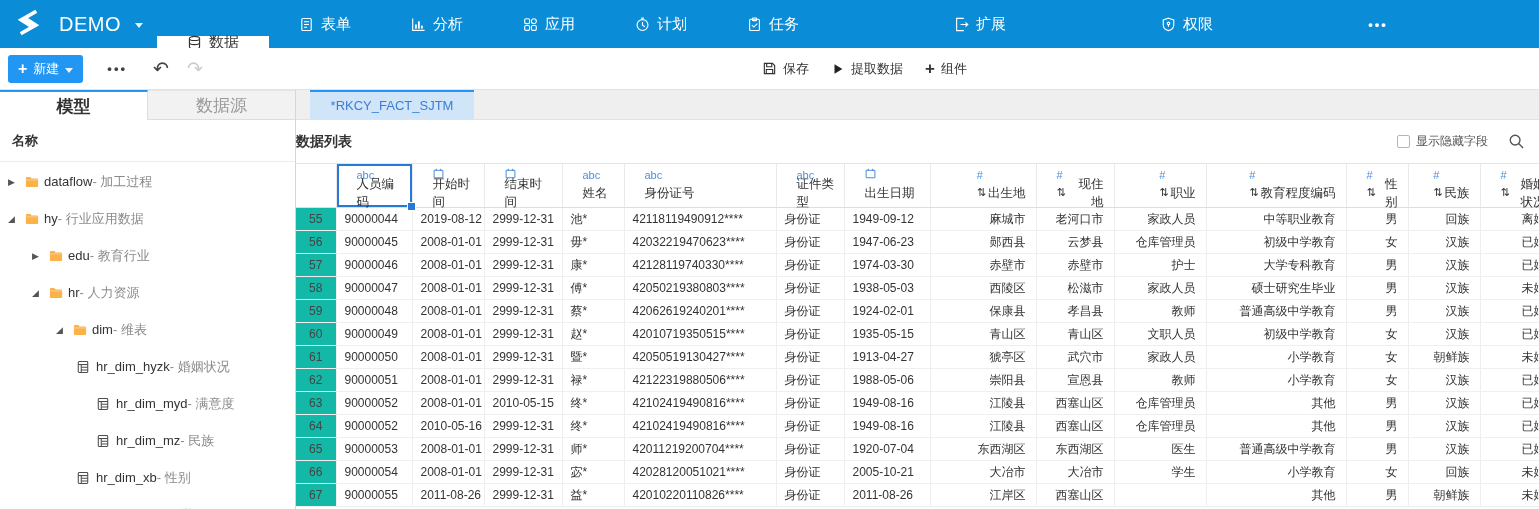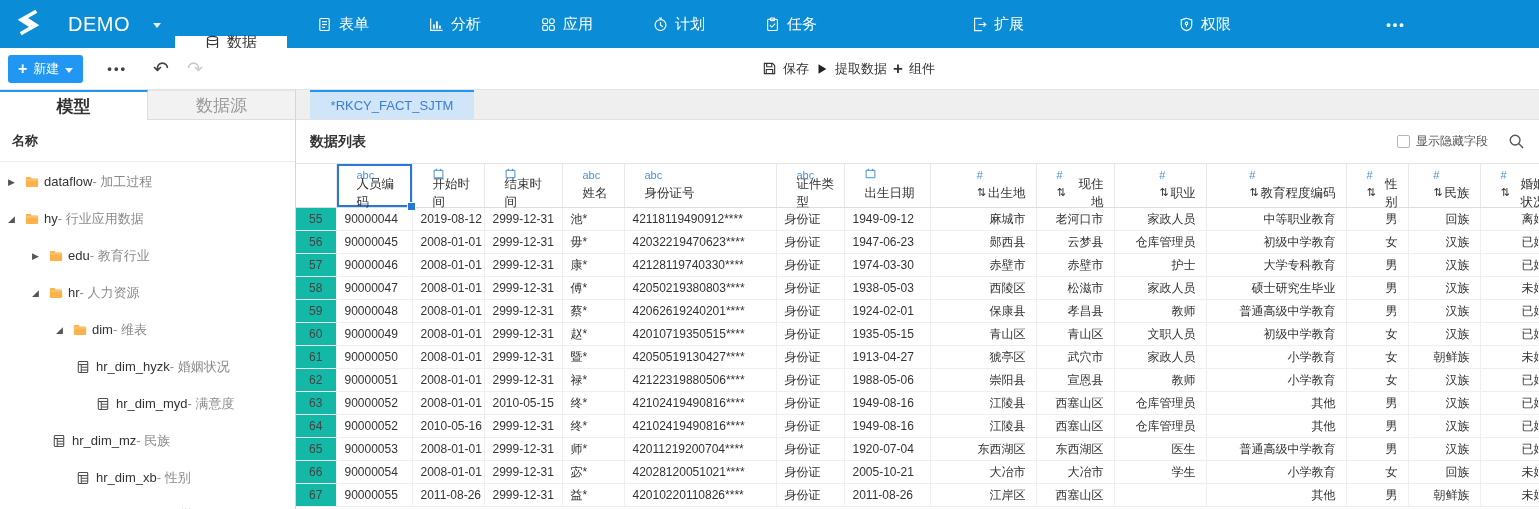--- a/index.html
+++ b/index.html
@@ -1,40 +1,40 @@
 <!DOCTYPE html>
 <html><head>
 <meta charset="utf-8">
 <style>
   html,body{margin:0;padding:0;background:#fff;}
   body{width:1539px;height:509px;overflow:hidden;font-family:"Liberation Sans","DejaVu Sans",sans-serif;color:#333;}
   #app{position:relative;width:1539px;height:509px;overflow:hidden;background:#fff;}
 
   
   .navbar{height:48px;background:#0a8cd6;display:flex;align-items:stretch;}
-  .brand{display:flex;align-items:center;gap:23px;padding:0 14px 0 12px;cursor:pointer;}
+  .brand{display:flex;align-items:center;gap:14px;padding:0 14px 0 12px;cursor:pointer;}
   .brand-name{color:#fff;font-size:20px;letter-spacing:.5px;}
   .caret-down{width:0;height:0;border-left:4px solid transparent;border-right:4px solid transparent;border-top:5px solid rgba(255,255,255,.9);margin-top:3px;}
   .nav-tabs{display:flex;align-items:stretch;}
   .nav-item{width:112px;display:flex;align-items:center;justify-content:center;gap:7px;color:#fff;font-size:15px;cursor:pointer;white-space:nowrap;}
   .nav-item.active{background:#fff;color:#333;margin-top:36px;}
   .nav-item .nav-ic{display:flex;align-items:center;}
   .nav-item svg{display:block;}
   .nav-item.more{width:70px;font-weight:bold;letter-spacing:2px;font-size:13px;}
   .nav-tabs .nav-item:nth-child(7),.nav-tabs .nav-item:nth-child(8){margin-left:95px;}
   .nav-tabs .nav-item:nth-child(9){margin-left:100px;}
 
   
   .toolbar{height:41px;border-bottom:1px solid #e3e3e3;display:flex;align-items:center;position:relative;background:#fff;}
   .btn-new{margin-left:8px;height:28px;background:#2196f3;color:#fff;border-radius:3px;display:flex;align-items:center;gap:6px;padding:0 10px;font-size:13px;cursor:pointer;}
   .btn-new .plus{font-size:16px;font-weight:bold;line-height:1;}
   .tb-ellipsis{margin-left:24px;font-weight:bold;color:#444;letter-spacing:2px;font-size:13px;cursor:pointer;}
   .tb-undo{margin-left:26px;font-size:19px;color:#444;cursor:pointer;line-height:1;}
   .tb-redo{margin-left:18px;font-size:19px;color:#ccc;cursor:pointer;line-height:1;}
-  .tb-center{position:absolute;left:762px;top:0;height:100%;display:flex;align-items:center;gap:6px;}
+  .tb-center{position:absolute;left:762px;top:0;height:100%;display:flex;align-items:center;gap:22px;}
   .tb-act{display:flex;align-items:center;gap:6px;font-size:13px;color:#333;cursor:pointer;white-space:nowrap;}
   .tb-act svg{display:block;}
   .tb-act .plus{font-size:17px;font-weight:bold;line-height:1;}
 
   
   .body-row{display:flex;height:419px;}
   .sidebar{width:295px;min-width:295px;border-right:1px solid #d6d6d6;display:flex;flex-direction:column;overflow:hidden;}
   .main{flex:1;position:relative;overflow:hidden;}
 
   
@@ -49,21 +49,21 @@
   .tree-ic{width:20px;flex:none;display:flex;align-items:center;}
   .tree-name{color:#333;}
   .tree-desc{color:#8a8a8a;}
 
   
   .doc-strip{height:30px;background:#efefef;display:flex;align-items:stretch;border-bottom:1px solid #e2e2e2;box-sizing:border-box;}
   .doc-tab{margin-left:14px;width:164px;background:#d0e5f8;color:#3b7dd8;font-size:13px;display:flex;align-items:center;justify-content:center;border-top:2px solid #2196f3;box-sizing:border-box;cursor:pointer;white-space:nowrap;}
 
   
   .content-head{height:43px;display:flex;align-items:center;position:relative;}
-  .content-title{margin-left:14px;font-size:14px;font-weight:bold;color:#333;}
+  .content-title{font-size:14px;font-weight:bold;color:#333;}
   .head-right{position:absolute;right:14px;top:0;height:100%;display:flex;align-items:center;gap:20px;}
   .hidden-toggle{display:flex;align-items:center;gap:6px;font-size:12px;color:#555;cursor:pointer;}
   .checkbox{width:13px;height:13px;border:1px solid #b5b5b5;border-radius:2px;background:#fff;box-sizing:border-box;}
   .search-btn{cursor:pointer;display:flex;align-items:center;}
 
   
   .grid-wrap{position:absolute;left:0;right:0;top:73px;bottom:0;overflow:hidden;}
   table.grid{border-collapse:collapse;table-layout:fixed;width:1260px;font-size:12px;}
   .grid th{border-top:1px solid #e4e4e4;border-right:1px solid #e9e9e9;border-bottom:1px solid #dedede;padding:3px 8px 5px 20px;font-weight:normal;vertical-align:top;height:42px;box-sizing:border-box;background:#fff;}
   .grid th .h-in{display:inline-flex;flex-direction:column;align-items:flex-start;}
@@ -305,21 +305,21 @@
               <svg viewBox="0 0 16 16" width="14" height="14" fill="none" stroke="#4d4d4d" stroke-width="1.2">
                 <rect x="2.6" y="1.8" width="10.8" height="12.4" rx="1"></rect>
                 <path d="M2.6 5.2h10.8"></path>
                 <path d="M6 5.2v9"></path>
                 <path d="M6 8.3h7.4M6 11.4h7.4"></path>
               </svg>
             </span>
             <span class="tree-name">hr_dim_myd</span>
             <span class="tree-desc"> - 满意度</span>
           </div>
-          <div class="tree-row" style="padding-left: 36px;">
+          <div class="tree-row" style="padding-left: 80px;">
             <span class="tree-arrow"></span>
             <span class="tree-ic">
               <svg viewBox="0 0 16 16" width="14" height="14" fill="none" stroke="#4d4d4d" stroke-width="1.2">
                 <rect x="2.6" y="1.8" width="10.8" height="12.4" rx="1"></rect>
                 <path d="M2.6 5.2h10.8"></path>
                 <path d="M6 5.2v9"></path>
                 <path d="M6 8.3h7.4M6 11.4h7.4"></path>
               </svg>
             </span>
             <span class="tree-name">hr_dim_mz</span>

